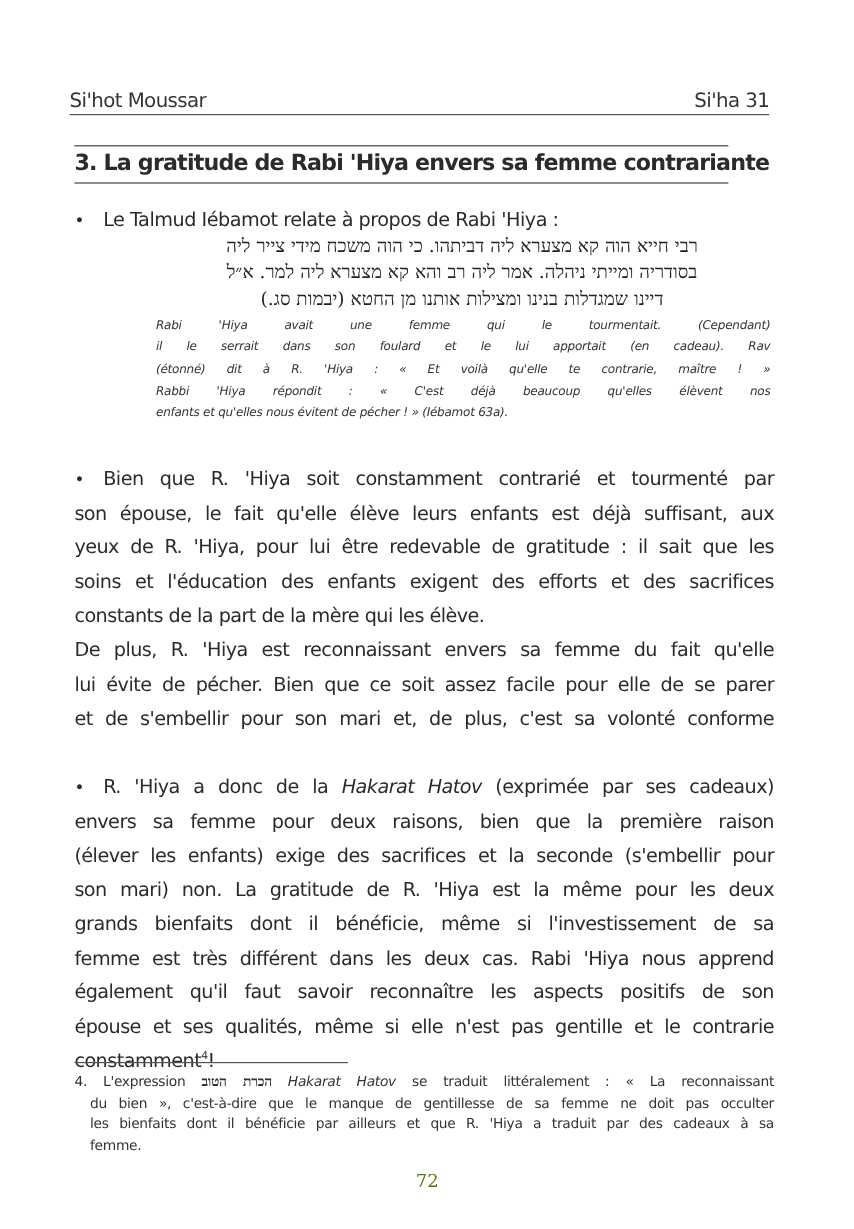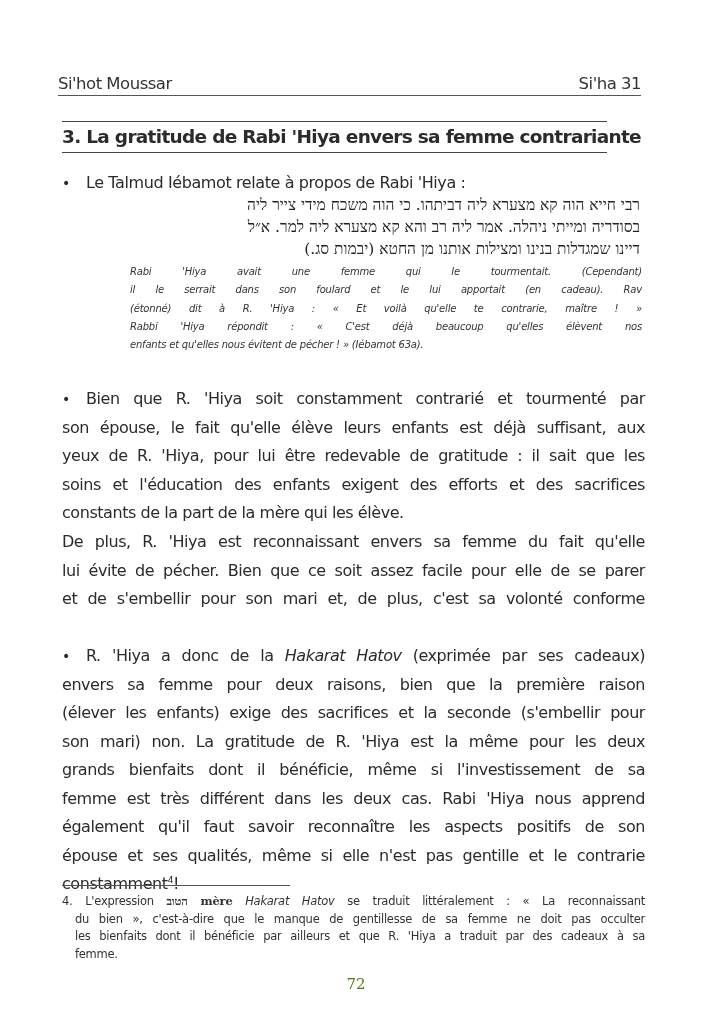--- a/index.html
+++ b/index.html
@@ -29,21 +29,21 @@
 
     .bullet-intro {
       position: absolute; left: 62px; top: 172px; width: 583px;
       font-family: "DejaVu Sans", sans-serif; font-size: 16px; letter-spacing: -0.4px;
       line-height: 22px; color: #2b2b2b;
     }
     .bullet { display: inline-block; width: 24px; font-size: 14px; }
 
     .hebrew-quote {
       position: absolute; left: 130px; top: 194px; width: 510px;
-      direction: rtl; text-align: right;
+      direction: rtl; text-align: center;
       font-family: "DejaVu Serif", serif; font-size: 15.5px; line-height: 22px;
       color: #222;
     }
     .hebrew-quote div { white-space: nowrap; }
 
     .translation {
       position: absolute; left: 130px; top: 263px; width: 512px;
       font-family: "DejaVu Sans", sans-serif; font-style: italic; font-size: 10px;
       line-height: 18.3px; letter-spacing: -0.2px; color: #333;
       text-align: justify;
@@ -132,21 +132,21 @@
     <div class="line">grands bienfaits dont il bénéficie, même si l'investissement de sa</div>
     <div class="line">femme est très différent dans les deux cas. Rabi 'Hiya nous apprend</div>
     <div class="line">également qu'il faut savoir reconnaître les aspects positifs de son</div>
     <div class="line">épouse et ses qualités, même si elle n'est pas gentille et le contrarie</div>
     <div class="line last"><span>constamment</span><sup>4</sup><span>!</span></div>
   </div>
 
   <div class="footnote-rule"></div>
 
   <div class="footnote">
-    <div class="line"><span>4.</span><span> L'expression </span><span class="heb">mère הטוב</span> <i>Hakarat Hatov</i><span> se traduit littéralement : « La reconnaissant</span></div>
+    <div class="line"><span>4.</span><span> L'expression </span><span class="heb">הכרת הטוב</span> <i>Hakarat Hatov</i><span> se traduit littéralement : « La reconnaissant</span></div>
     <div class="line indent">du bien », c'est-à-dire que le manque de gentillesse de sa femme ne doit pas occulter</div>
     <div class="line indent">les bienfaits dont il bénéficie par ailleurs et que R. 'Hiya a traduit par des cadeaux à sa</div>
     <div class="line indent last">femme.</div>
   </div>
 
   <div class="page-number">72</div>
 
 </div>
 
 </body></html>

